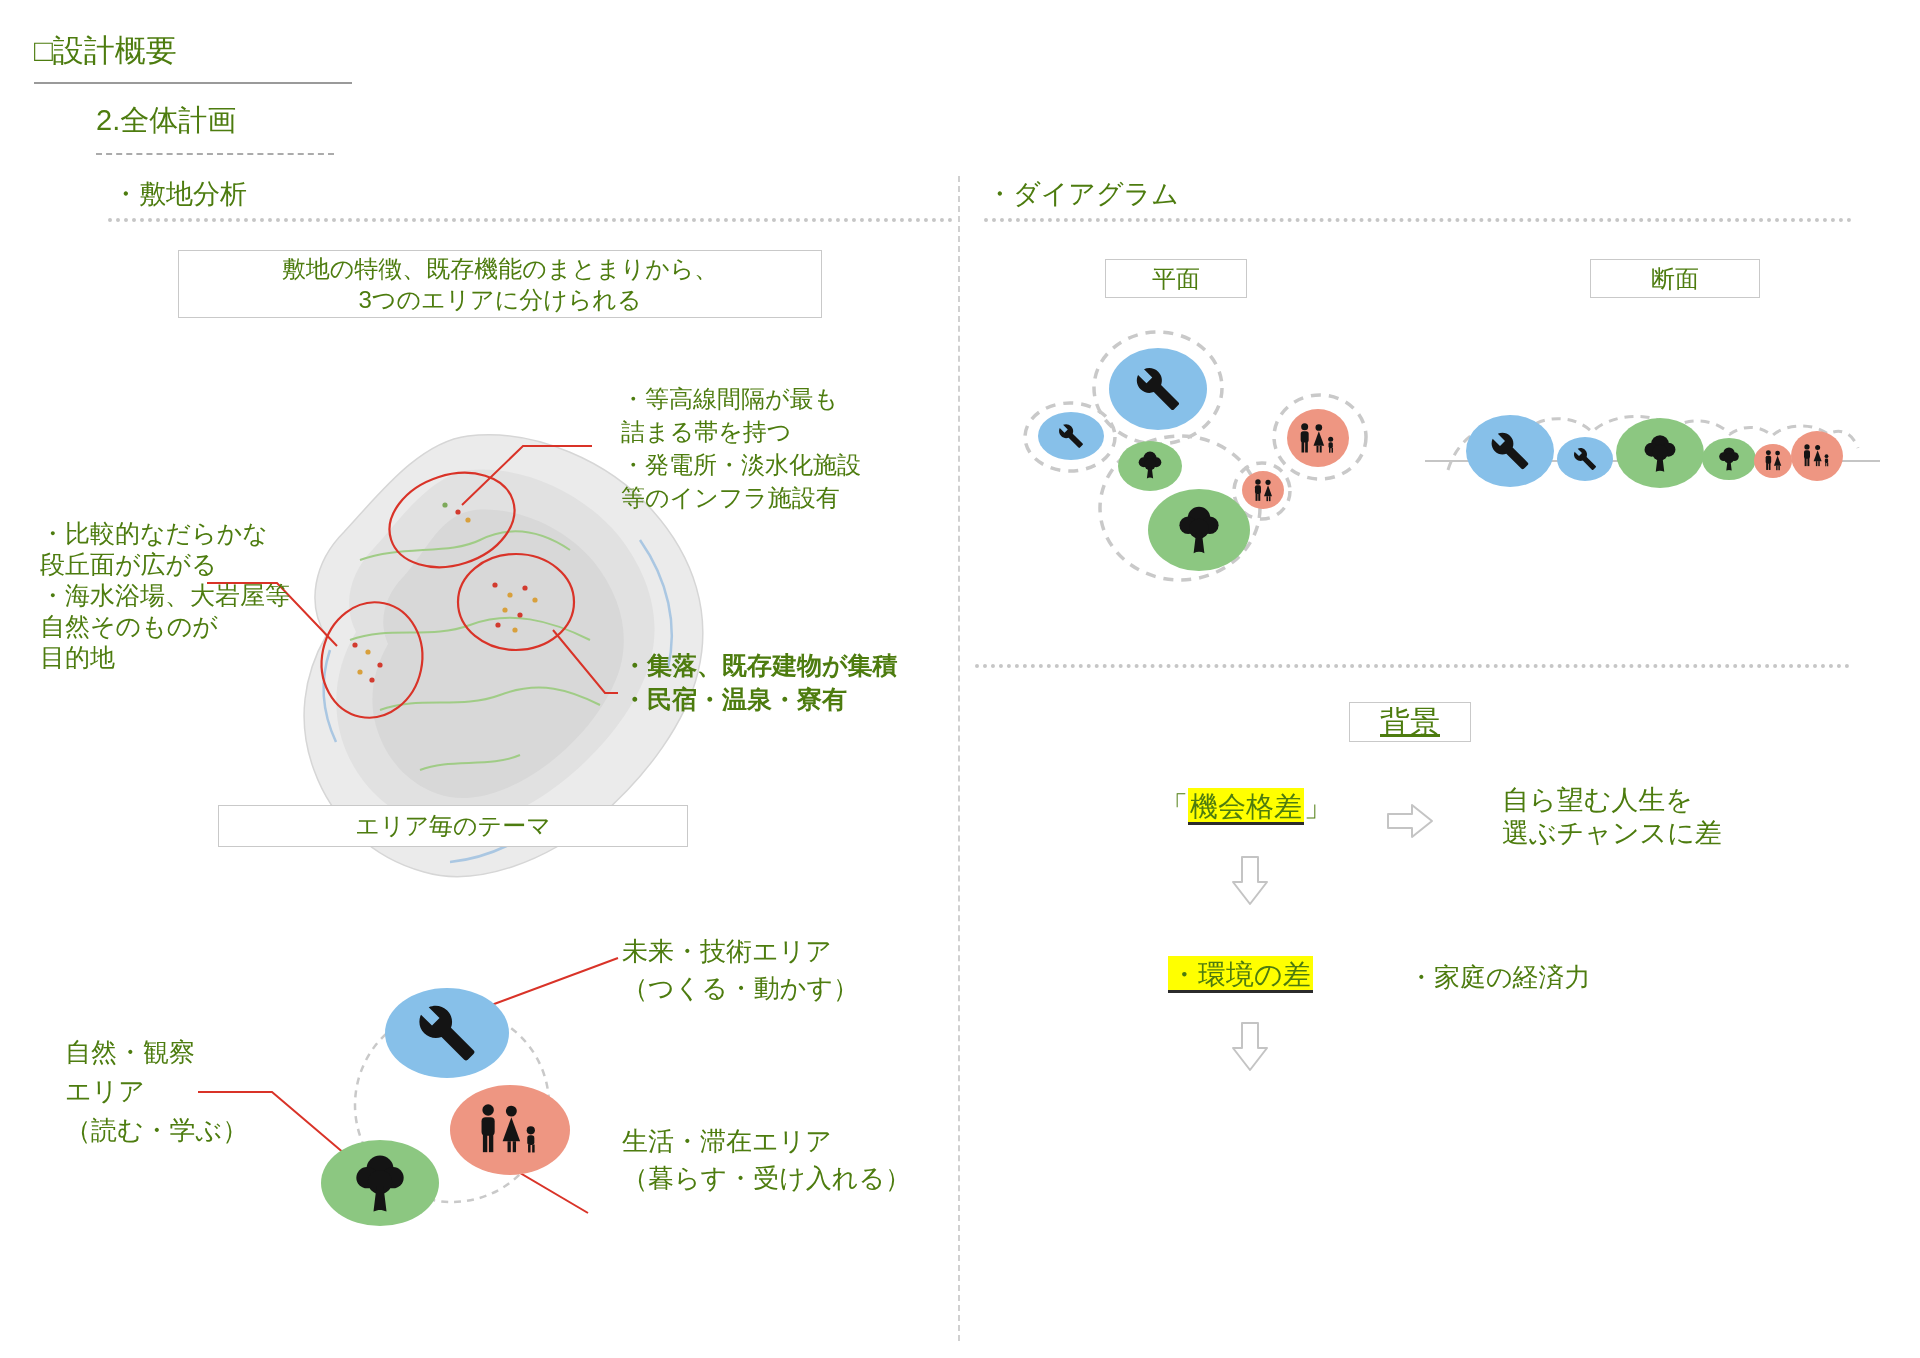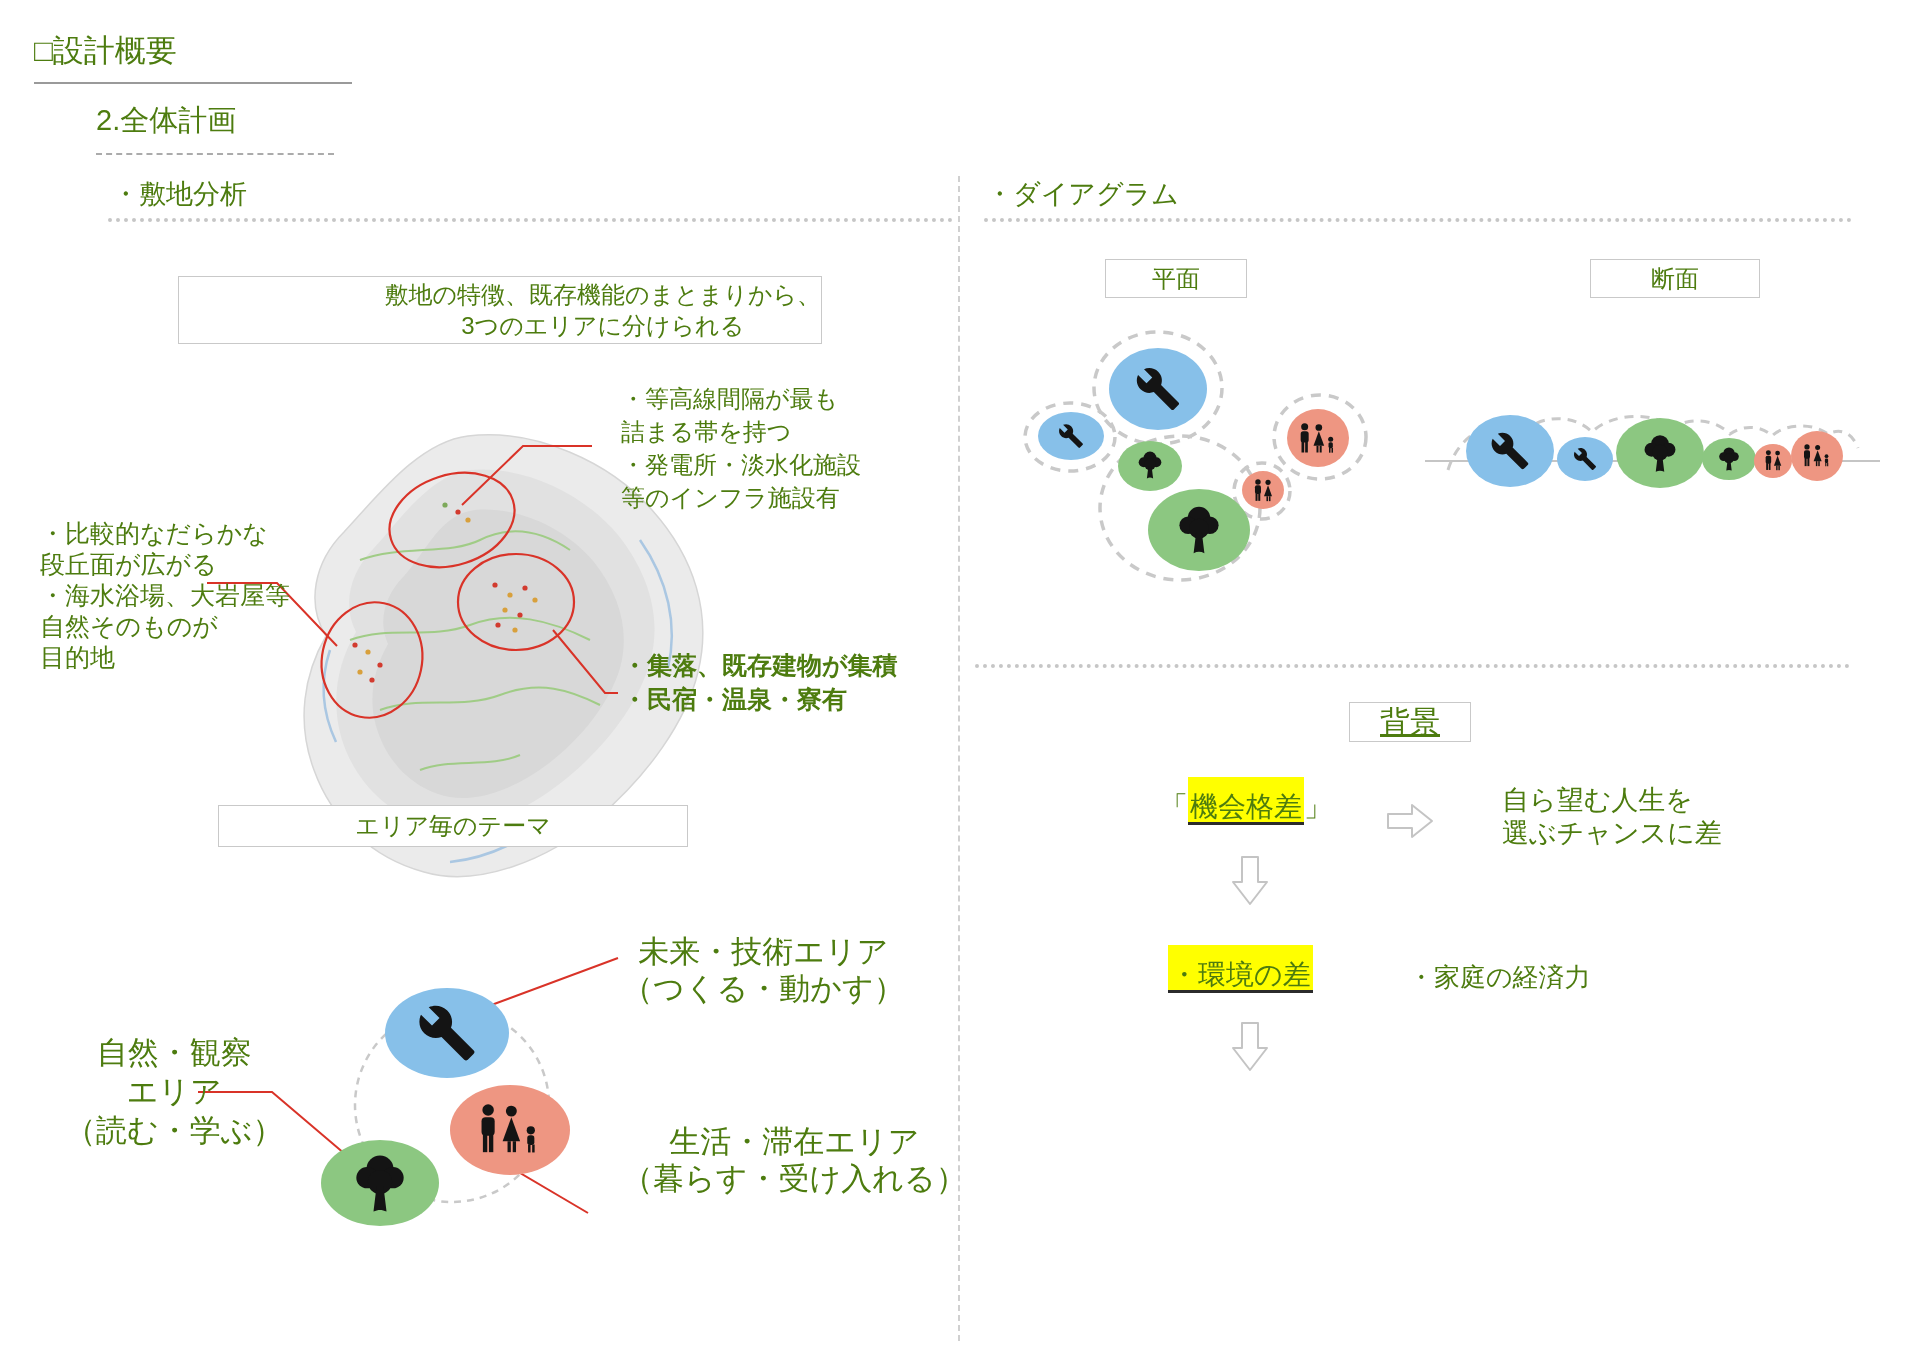--- a/index.html
+++ b/index.html
@@ -15,24 +15,24 @@
   .page-subtitle{left:96px;top:101px;font-size:29px;width:238px;
     border-bottom:2px dashed #ababab;padding-bottom:12px;}
   .sec-label{font-size:27px;}
   .dotline{border-bottom:4px dotted #c6c6c6;height:0;}
   .vdash{border-left:2px dashed #d0d0d0;width:0;}
   
   .lblbox{border:1px solid #c9c9c9;background:#fff;display:flex;align-items:center;justify-content:center;}
   
   .ann{line-height:33px;font-size:24px;}
   .ann-nature{line-height:31px;font-size:25px;}
-  .area-lbl{font-size:31px;line-height:37px;text-align:center;}
+  .area-lbl{font-size:26px;line-height:37px;}
   
   .kw{font-size:28px;}
-  .hl{background:#ffff00;border-bottom:3px solid #2b2b2b;padding:14px 2px 0 2px;}
+  .hl{background:#ffff00;border-bottom:3px solid #2b2b2b;padding:3px 2px 0 2px;}
   .icon-fill{fill:#141414;}
 </style>
 </head>
 <body>
 
 <div id="page">
 
   <svg class="abs" style="left:0;top:0;" width="1920" height="1358" viewBox="0 0 1920 1358">
     <defs>
       <symbol id="sym-wrench" viewBox="0 0 24 24">
@@ -190,21 +190,21 @@
 
   <div class="abs sec-label" style="left:112px;top:176px;">・敷地分析</div>
   <div class="abs dotline" style="left:108px;top:218px;width:845px;"></div>
 
   <div class="abs sec-label" style="left:986px;top:176px;text-align:center;">・ダイアグラム</div>
   <div class="abs dotline" style="left:984px;top:218px;width:868px;"></div>
 
   <div class="abs vdash" style="left:958px;top:176px;height:1165px;"></div>
   <div class="abs dotline" style="left:975px;top:664px;width:875px;"></div>
 
-  <div class="abs lblbox" style="left:178px;top:276px;width:642px;height:66px;justify-content:flex-end;">
+  <div class="abs lblbox" style="left:178px;top:250px;width:642px;height:66px;">
     <div class="center" style="font-size:24px;line-height:31px;">
       <div>敷地の特徴、既存機能のまとまりから、</div>
       <div>3つのエリアに分けられる</div>
     </div>
   </div>
 
   <div class="abs ann" style="left:596px;top:382px;margin-left:25px;">
     <div>・等高線間隔が最も</div>
     <div>詰まる帯を持つ</div>
     <div>・発電所・淡水化施設</div>

